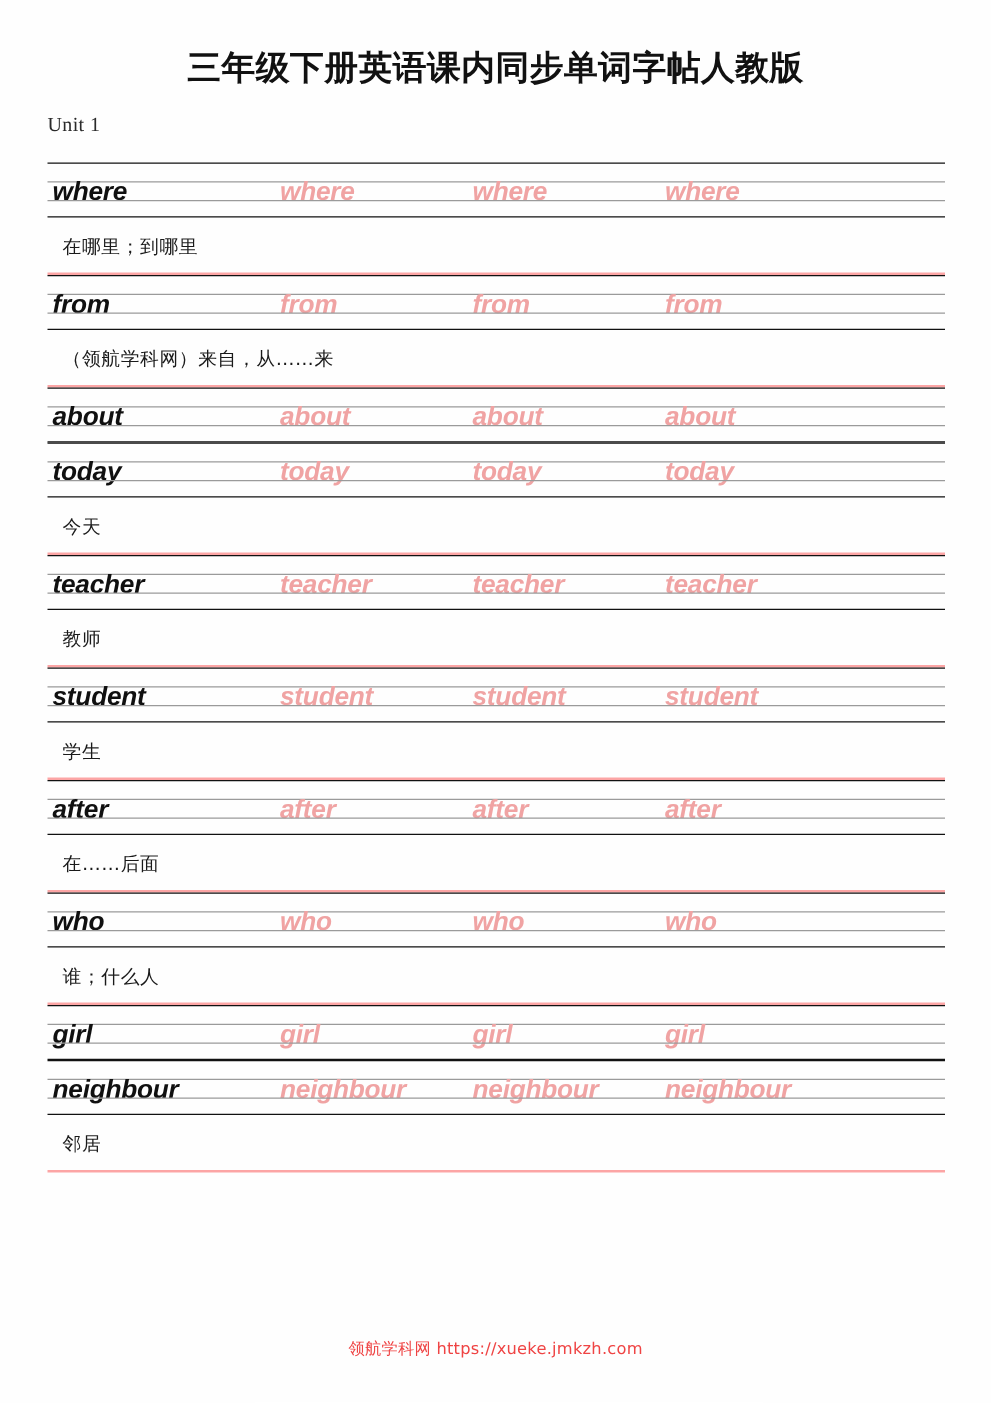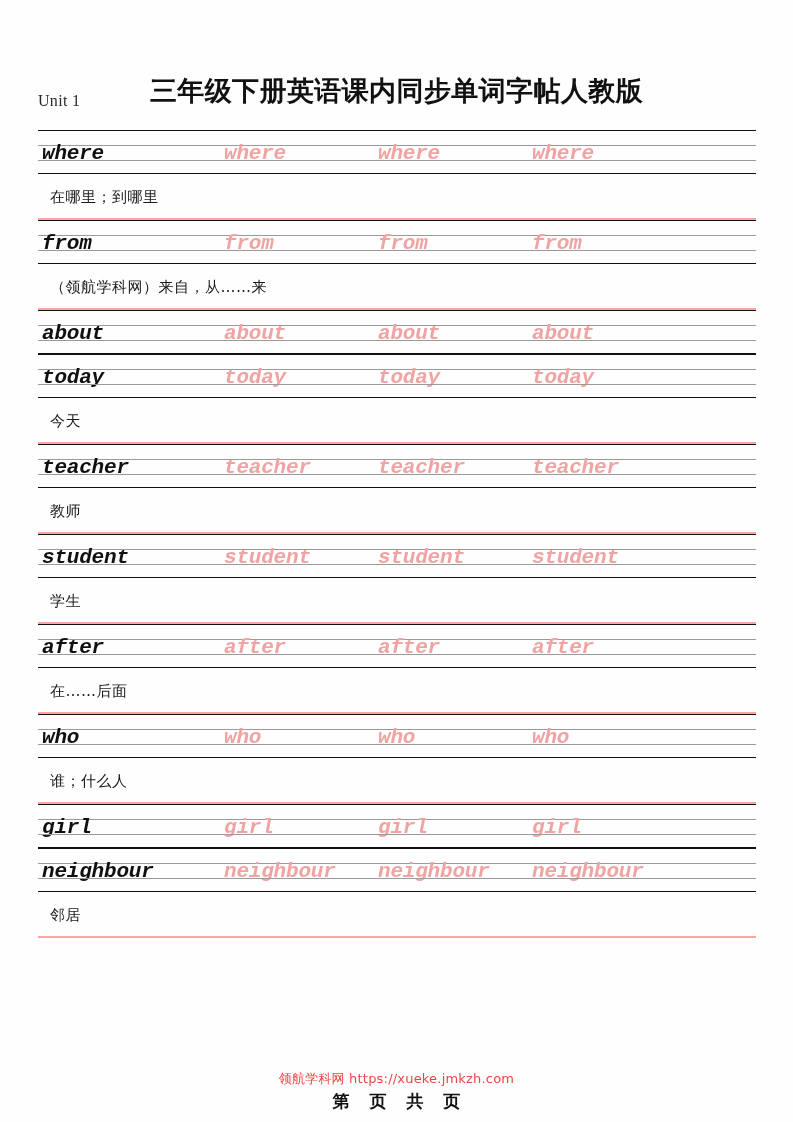--- a/index.html
+++ b/index.html
@@ -29,21 +29,20 @@
     top: 40px;
     left: 0;
     width: 793px;
     text-align: center;
     font-family: "DejaVu Sans", "Liberation Sans", sans-serif;
     font-size: 27px;
     font-weight: 700;
     color: #111111;
     letter-spacing: 0.4px;
     line-height: 1.1;
-    margin-top: 36px;
   }
 
   
   .unit-label {
     position: absolute;
     top: 92px;
     left: 38px;
     font-family: "Liberation Serif", "DejaVu Serif", serif;
     font-size: 16px;
     color: #2a2a2a;
@@ -85,21 +84,21 @@
   .staff-inner {
     position: absolute;
     inset: 0;
     display: block;
   }
 
   
   .word {
     position: absolute;
     bottom: 9px;
-    font-family: Liberation Mono, monospace;
+    font-family: Liberation Sans, sans-serif;
     font-style: italic;
     font-weight: 600;
     font-size: 21px;
     white-space: nowrap;
     line-height: 1;
     letter-spacing: -0.2px;
   }
   .word.model {
     left: 4px;
     color: #101010;
@@ -287,15 +286,14 @@
           </div>
         </div>
         <div class="meaning-row">
           <span class="meaning">邻居</span>
         </div>
       </div>
     </div>
 
   <div class="watermark">领航学科网 https://xueke.jmkzh.com</div>
 
-  <div class="page-number">第 页 共  页</div>
 
 </div>
 
 </body></html>

